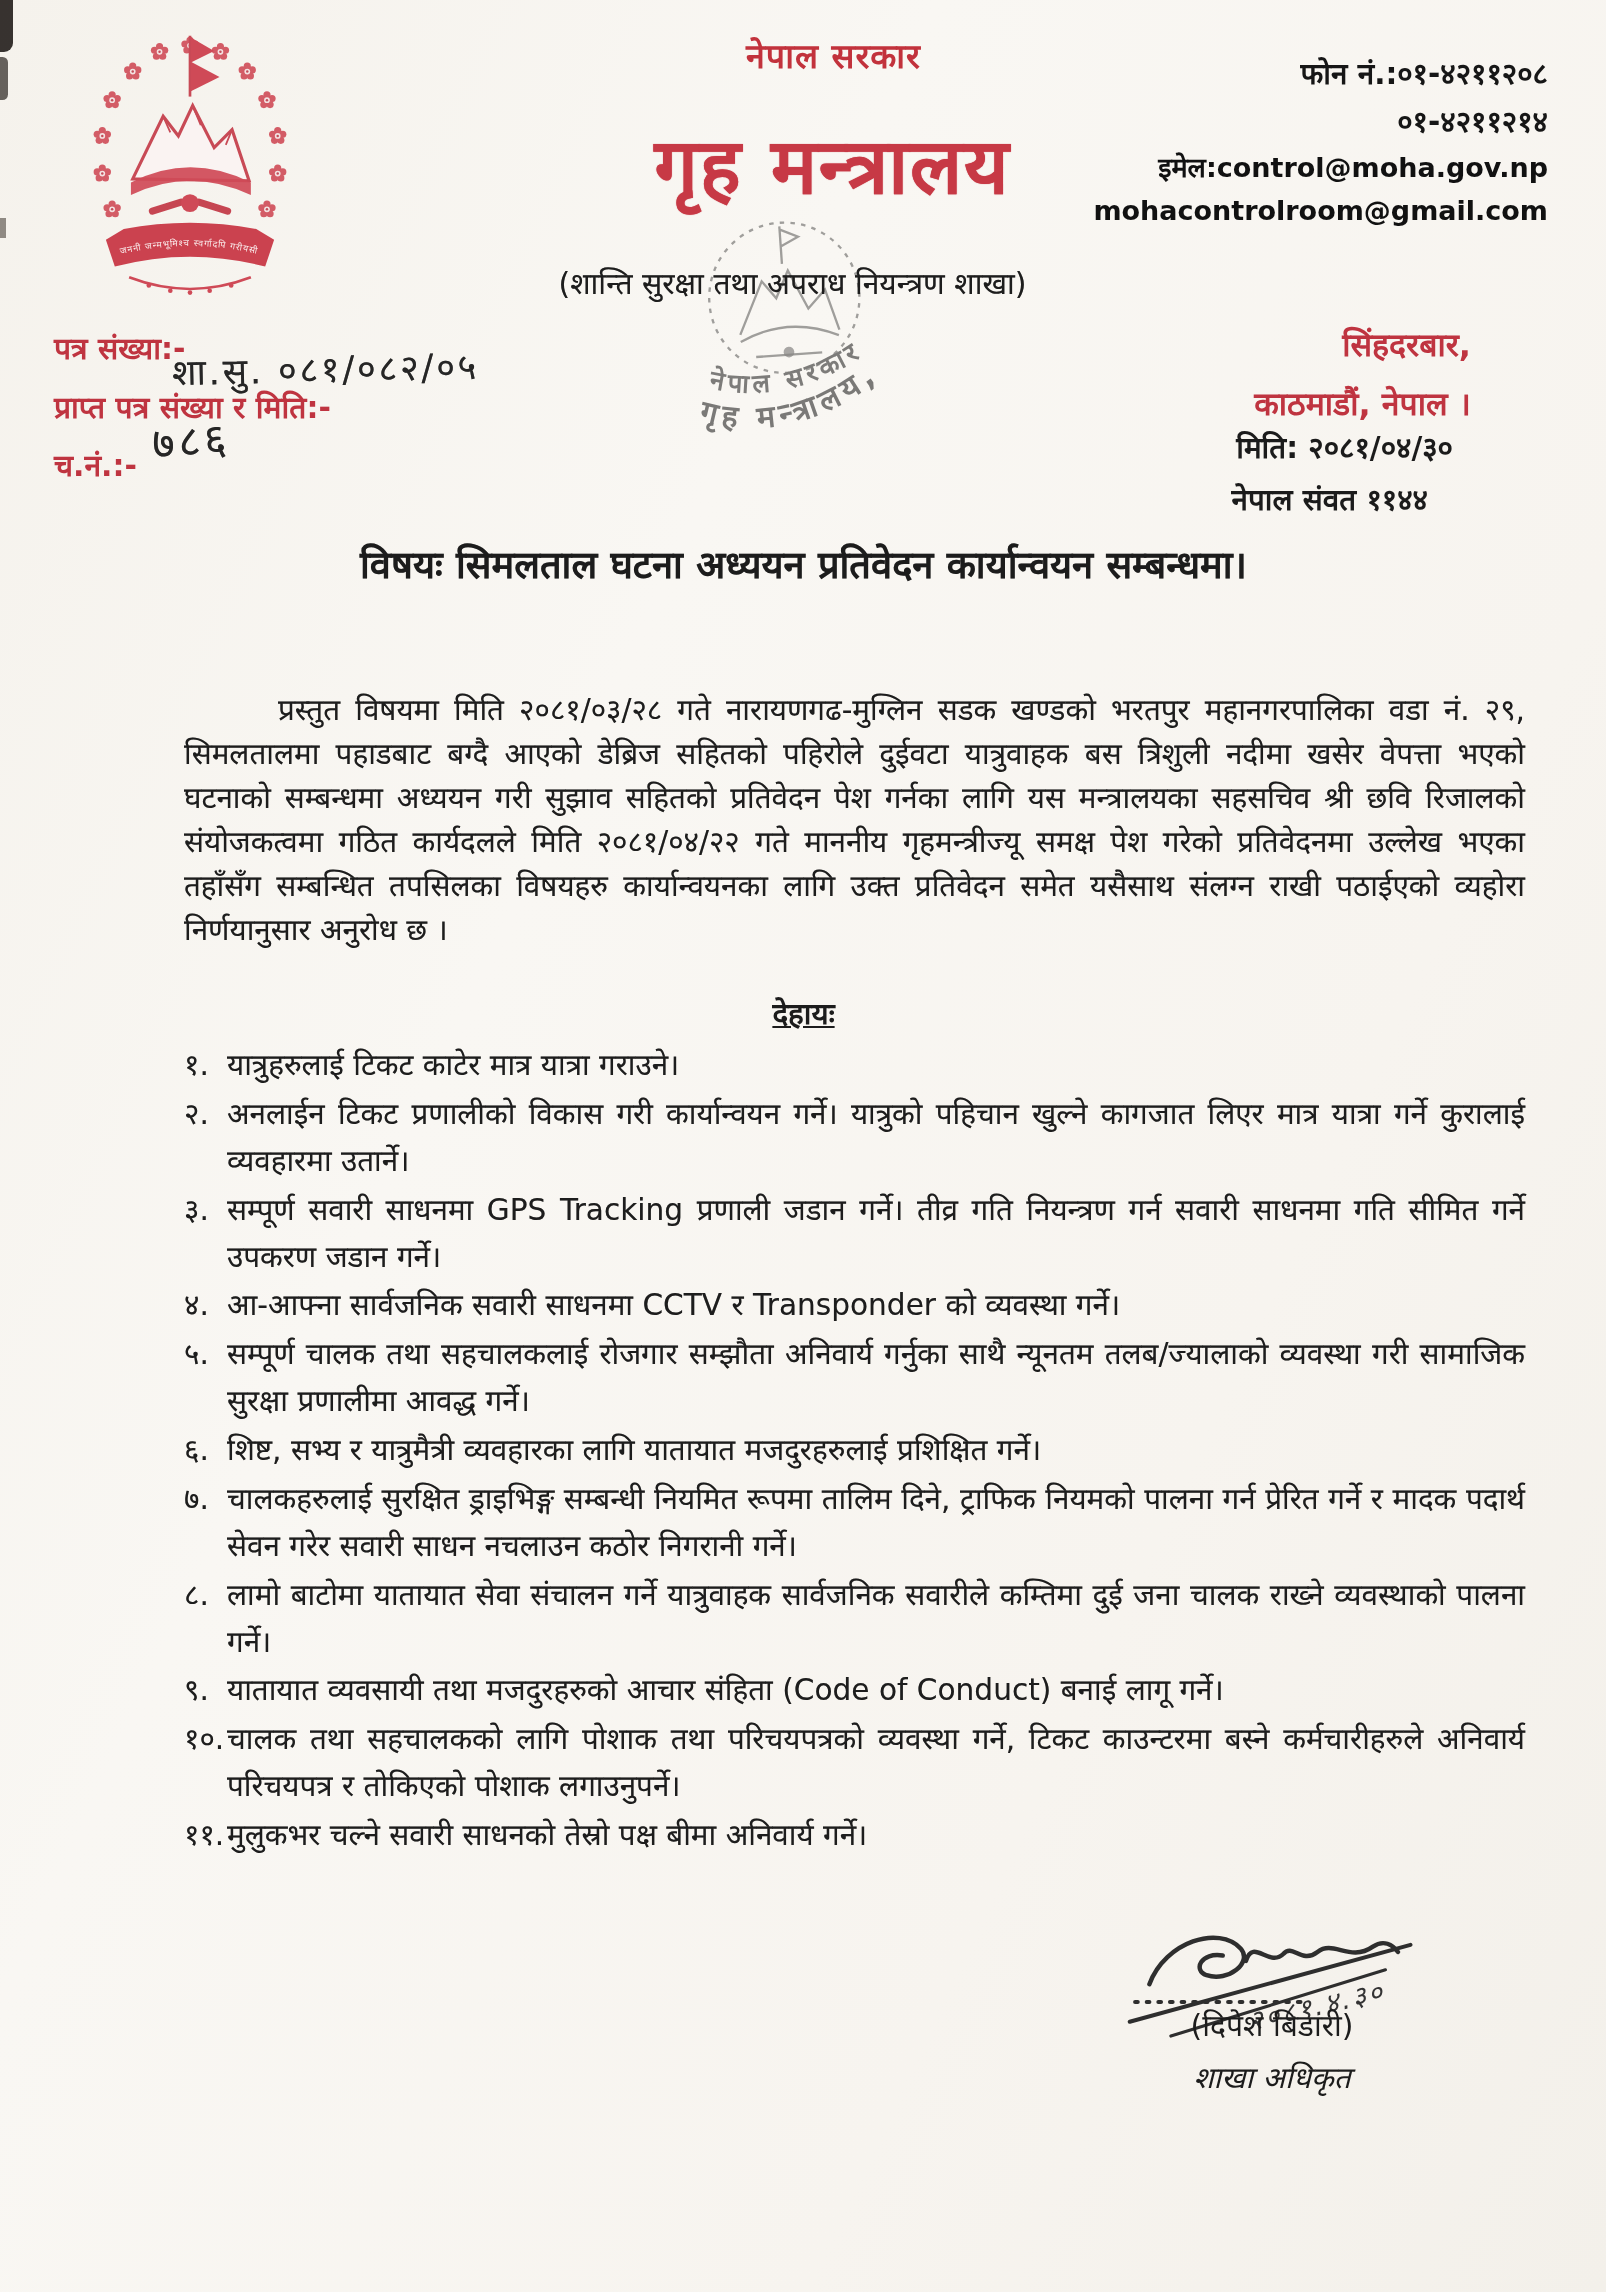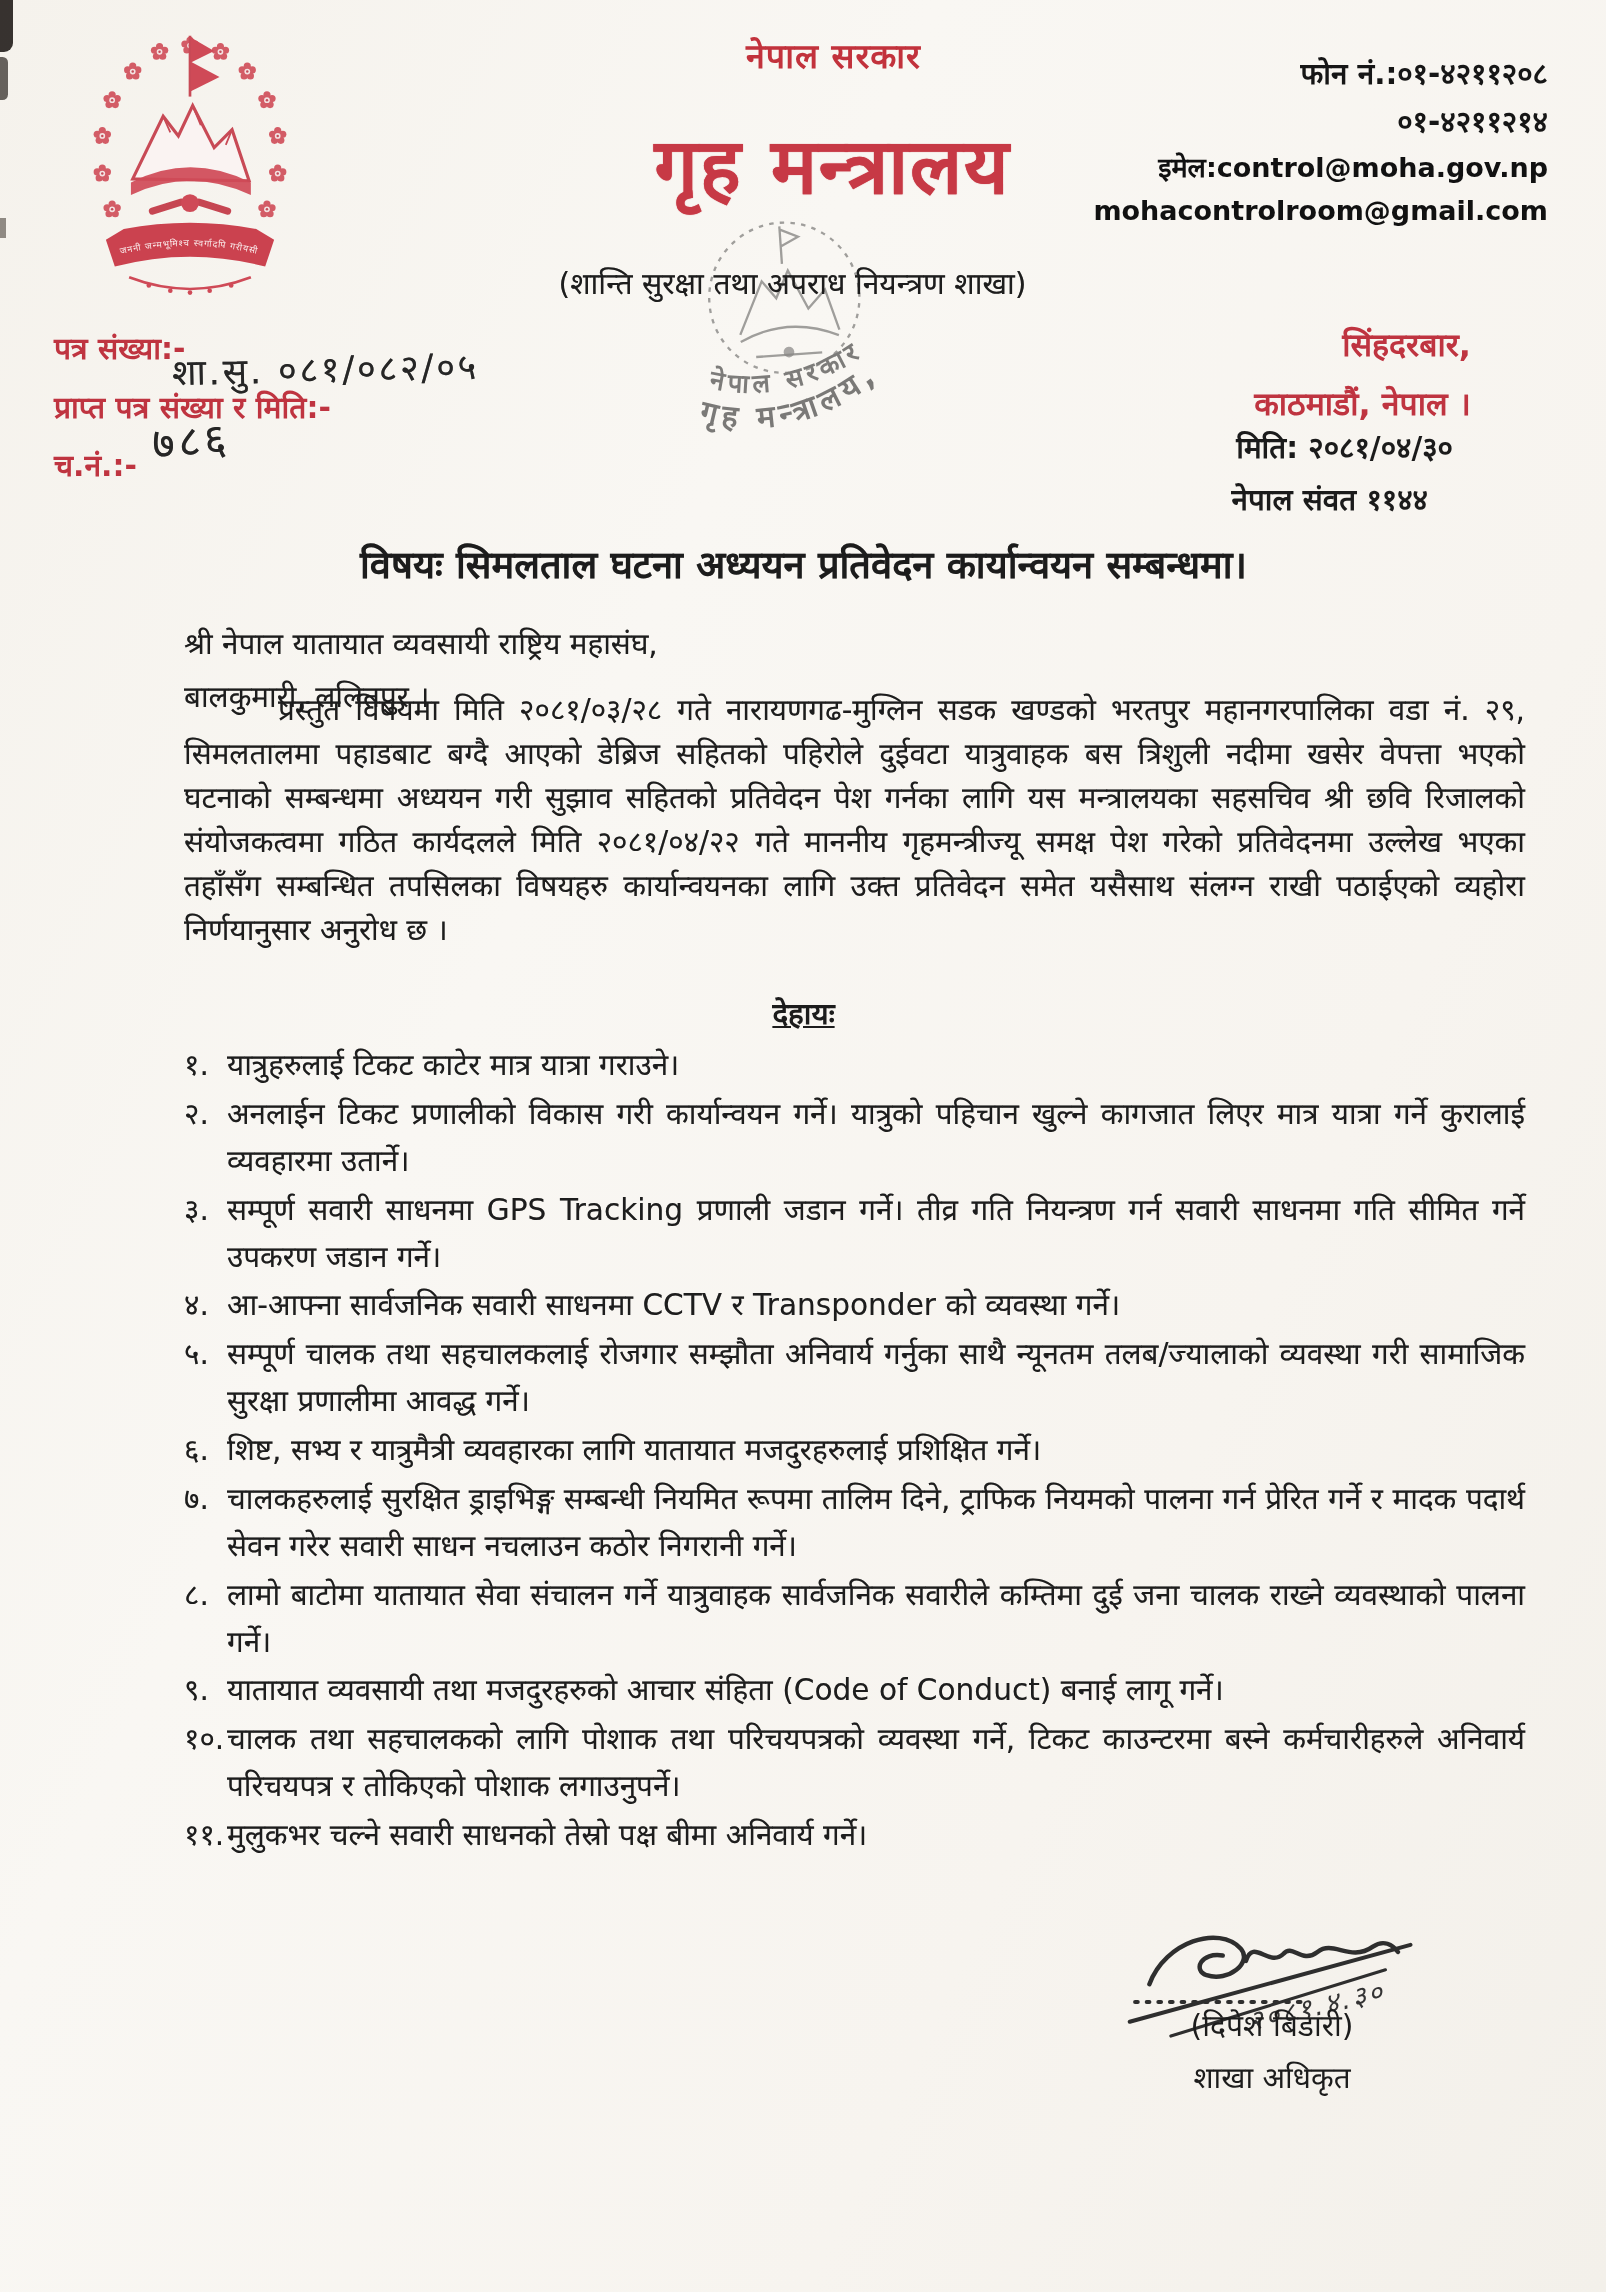--- a/index.html
+++ b/index.html
@@ -49,21 +49,21 @@
     font-size:29.6px;font-weight:600;text-decoration:underline;color:#1c1c1c;}
   .list{top:1042px;left:184px;width:1341px;}
   .list ol{list-style:none;margin:0;padding:0;}
   .list li{display:flex;margin:0 0 1.8px 0;font-size:29.6px;line-height:47px;color:#1d1d1d;
     text-shadow:0 0 0.4px rgba(0,0,0,.35);}
   .list .no{flex:none;min-width:43px;}
   .list .txt{flex:1;text-align:justify;}
   
   .sig-svg{top:1918px;left:1119px;}
   .sig-name{top:2004px;left:1111px;width:322px;text-align:center;font-size:30px;color:#1c1c1c;}
-  .sig-title{top:2056px;left:1111px;width:322px;text-align:center;font-size:29.6px;color:#1c1c1c;}
+  .sig-title{top:2056px;left:1111px;width:322px;text-align:center;font-size:29.6px;color:#1c1c1c;font-style:italic;}
   
   .emblem-svg{top:25px;left:77px;}
   .stamp-svg{top:197px;left:652px;transform:rotate(-4deg);mix-blend-mode:multiply;opacity:.82;}
   
   .art1{top:0;left:0;width:12.5px;height:52px;background:#15110e;border-radius:0 0 9px 0;opacity:.85;}
   .art2{top:57px;left:0;width:8px;height:43px;background:#2a241f;border-radius:0 5.4px 5.4px 0;opacity:.7;}
   .art3{top:218px;left:0;width:6.3px;height:19.7px;background:#3a332c;opacity:.55;}
 </style>
 </head>
 <body>
@@ -170,24 +170,20 @@
   <div class="abs red-label ref-chana">च.नं.:-</div>
   <div class="abs hand chana-hand">७८६</div>
 
   <div class="abs red-label place1">सिंहदरबार,</div>
   <div class="abs red-label place2">काठमाडौं, नेपाल ।</div>
   <div class="abs date-line">मिति: २०८१/०४/३०</div>
   <div class="abs era-line">नेपाल संवत ११४४</div>
 
   <div class="abs subject">विषयः सिमलताल घटना अध्ययन प्रतिवेदन कार्यान्वयन सम्बन्धमा।</div>
 
-  <div class="abs recipient">
-    <div>श्री नेपाल यातायात व्यवसायी राष्ट्रिय महासंघ,</div>
-    <div>बालकुमारी, ललितपुर ।</div>
-  </div>
 
   <div class="abs body-par">प्रस्तुत विषयमा मिति २०८१/०३/२८ गते नारायणगढ-मुग्लिन सडक खण्डको भरतपुर महानगरपालिका वडा नं. २९, सिमलतालमा पहाडबाट बग्दै आएको डेब्रिज सहितको पहिरोले दुईवटा यात्रुवाहक बस त्रिशुली नदीमा खसेर वेपत्ता भएको घटनाको सम्बन्धमा अध्ययन गरी सुझाव सहितको प्रतिवेदन पेश गर्नका लागि यस मन्त्रालयका सहसचिव श्री छवि रिजालको संयोजकत्वमा गठित कार्यदलले मिति २०८१/०४/२२ गते माननीय गृहमन्त्रीज्यू समक्ष पेश गरेको प्रतिवेदनमा उल्लेख भएका तहाँसँग सम्बन्धित तपसिलका विषयहरु कार्यान्वयनका लागि उक्त प्रतिवेदन समेत यसैसाथ संलग्न राखी पठाईएको व्यहोरा निर्णयानुसार अनुरोध छ ।</div>
 
   <div class="abs list-heading">देहायः</div>
   <div class="abs list">
     <ol>
       <li>
           <span class="no">१.</span>
           <span class="txt">यात्रुहरुलाई टिकट काटेर मात्र यात्रा गराउने।</span>
         </li>

